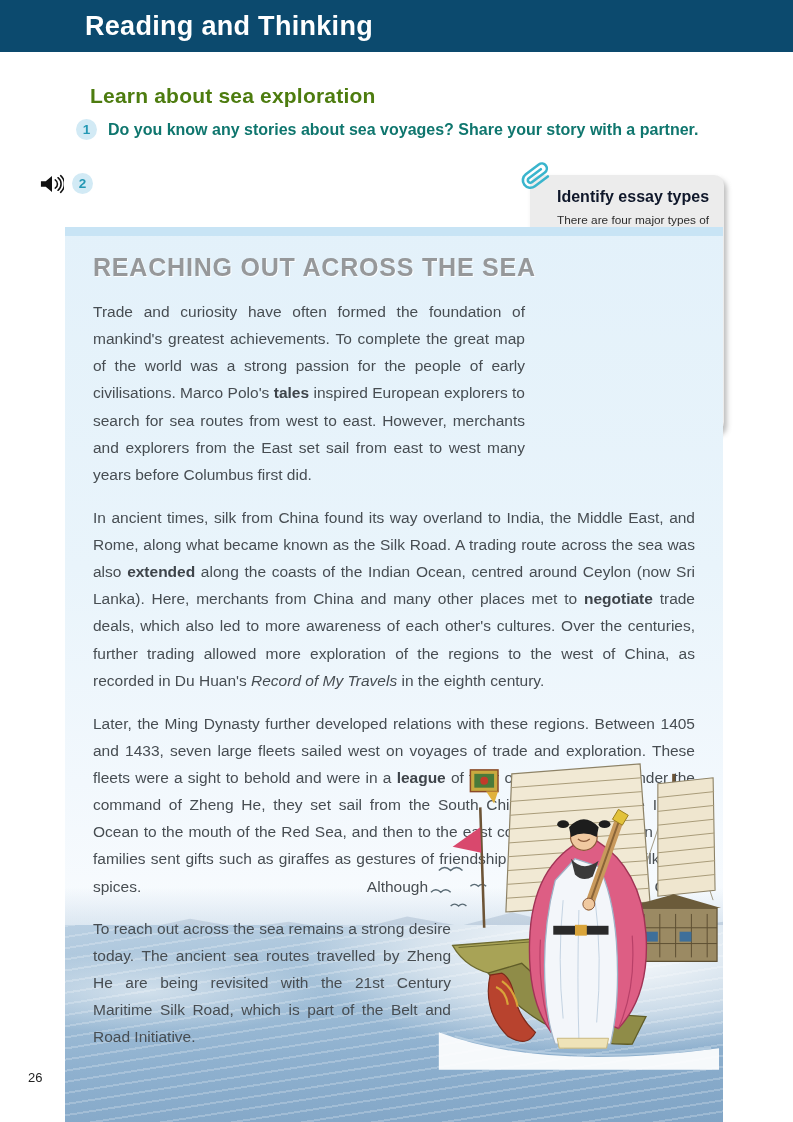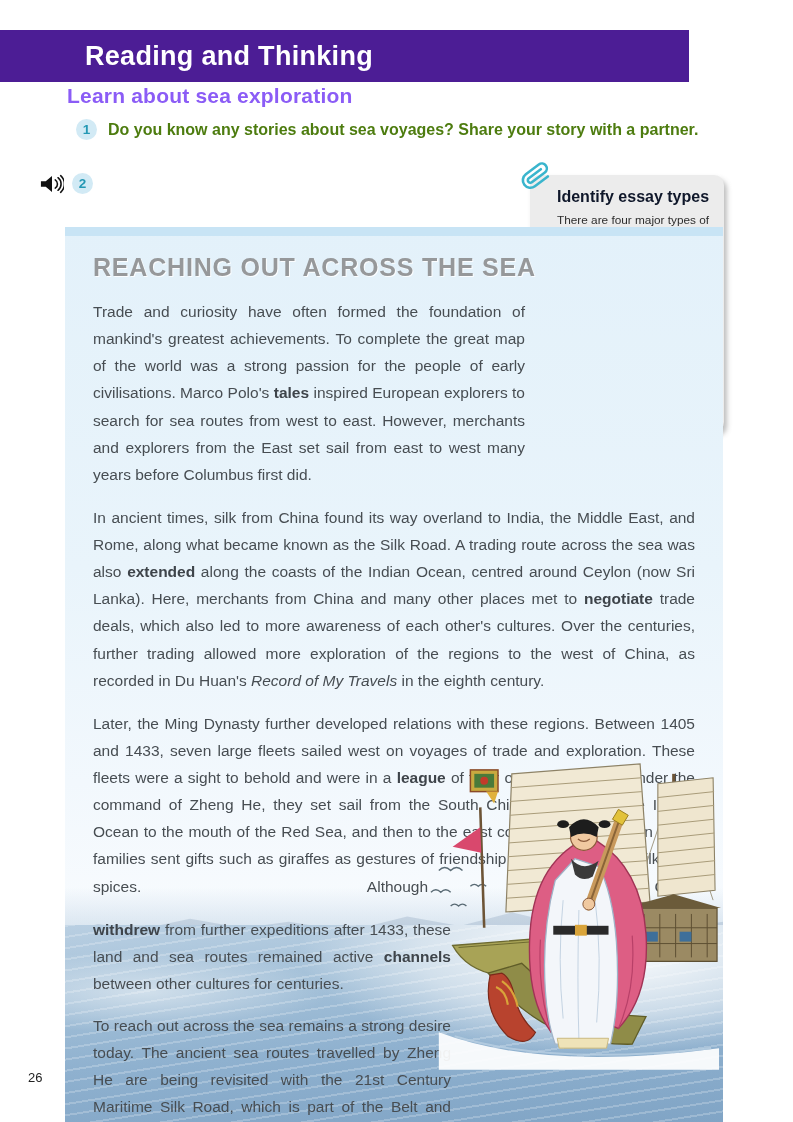--- a/index.html
+++ b/index.html
@@ -3,44 +3,43 @@
 <meta charset="utf-8">
 <style>
   html,body{margin:0;padding:0;}
   body{
     width:793px;height:1122px;position:relative;background:#ffffff;
     font-family:"Liberation Sans",sans-serif;overflow:hidden;
     -webkit-font-smoothing:antialiased;
   }
   
   .header-band{
-    position:absolute;left:0;top:0;width:689px;height:52px;
-    background:#4c1d95;
-    margin-top:30px;
+    position:absolute;left:0;top:0;width:793px;height:52px;
+    background:#0c4a6e;
   }
   .header-band .title{
     position:absolute;left:85px;top:0;line-height:52px;
     color:#ffffff;font-size:27px;font-weight:bold;letter-spacing:.3px;
   }
   
   .section-heading{
-    position:absolute;left:67px;top:84px;
-    font-size:21px;font-weight:bold;color:#8b5cf6;letter-spacing:.2px;
+    position:absolute;left:90px;top:84px;
+    font-size:21px;font-weight:bold;color:#4d7c0f;letter-spacing:.2px;
   }
   
   .activity{position:absolute;display:flex;align-items:flex-start;}
   .activity-1{left:76px;top:118px;}
   .activity-2{left:40px;top:172px;}
   .num-circle{
     width:21px;height:21px;border-radius:50%;background:#d2eaf5;
     color:#2498b4;font-size:13.5px;font-weight:bold;text-align:center;
     line-height:21px;flex:0 0 21px;margin-right:11px;margin-top:1px;
   }
   .activity .q-text{
-    color:#4d7c0f;font-size:16px;font-weight:bold;line-height:1.45;
+    color:#0f766e;font-size:16px;font-weight:bold;line-height:1.45;
   }
   .activity-2 .q-text{width:392px;}
   .speaker{width:24px;height:20px;margin:2px 8px 0 0;flex:0 0 24px;cursor:pointer;}
   
   .tip-box{
     position:absolute;left:530px;top:175px;width:194px;min-height:225px;
     background:#ececec;border-radius:10px;
     box-shadow:3px 4px 5px rgba(110,110,110,.45);
     padding:13px 9px 14px 27px;box-sizing:border-box;
   }
@@ -134,21 +133,20 @@
     <div class="sea-haze"></div>
     <div class="sea-ridge"></div>
     <div class="sea-crest"></div>
   </div>
 
   <div class="article">
     <div class="article-title">REACHING OUT ACROSS THE SEA</div>
     <p><span class="tip-spacer"></span><span><span>Trade and curiosity have often formed the foundation of mankind's greatest achievements. To complete the great map of the world was a strong passion for the people of early civilisations. Marco Polo's </span><b>tales</b><span> inspired European explorers to search for sea routes from west to east. However, merchants and explorers from the East set sail from east to west many years before Columbus first did.</span></span></p>
     <p><span><span>In ancient times, silk from China found its way overland to India, the Middle East, and Rome, along what became known as the Silk Road. A trading route across the sea was also </span><b>extended</b><span> along the coasts of the Indian Ocean, centred around Ceylon (now Sri Lanka). Here, merchants from China and many other places met to </span><b>negotiate</b><span> trade deals, which also led to more awareness of each other's cultures. Over the centuries, further trading allowed more exploration of the regions to the west of China, as recorded in Du Huan's </span><i>Record of My Travels</i><span> in the eighth century.</span></span></p>
     <p class="p3a"><span><span>Later, the Ming Dynasty further developed relations with these regions. Between 1405 and 1433, seven large fleets sailed west on voyages of trade and exploration. These fleets were a sight to behold and were in a </span><b>league</b><span> of their own at that time. Under the command of Zheng He, they set sail from the South China Sea across the Indian Ocean to the mouth of the Red Sea, and then to the east coast of Africa. African </span><b>royal</b><span> families sent gifts such as giraffes as gestures of friendship in return for gold, silk, and spices. Although China</span></span></p>
-    <p class="p3b narrow"><span><b>withdrew</b><span> from further expeditions after 1433, these land and sea routes remained active </span><b>channels</b><span> between other cultures for centuries.</span></span></p>
     <p class="p4 narrow"><span><span>To reach out across the sea remains a strong desire today. The ancient sea routes travelled by Zheng He are being revisited with the 21st Century Maritime Silk Road, which is part of the Belt and Road Initiative.</span></span></p>
   </div>
 
   <svg class="ship" viewBox="0 0 300 322">
 
     <g stroke="#5a6b75" stroke-width="1.4" fill="none">
       <path d="M14 120 q6 -6 12 0 q6 -6 12 0"></path>
       <path d="M6 142 q5 -5 10 0 q5 -5 10 0"></path>
       <path d="M26 156 q4 -4 8 0 q4 -4 8 0"></path>
       <path d="M46 136 q4 -4 8 0 q4 -4 8 0"></path>

